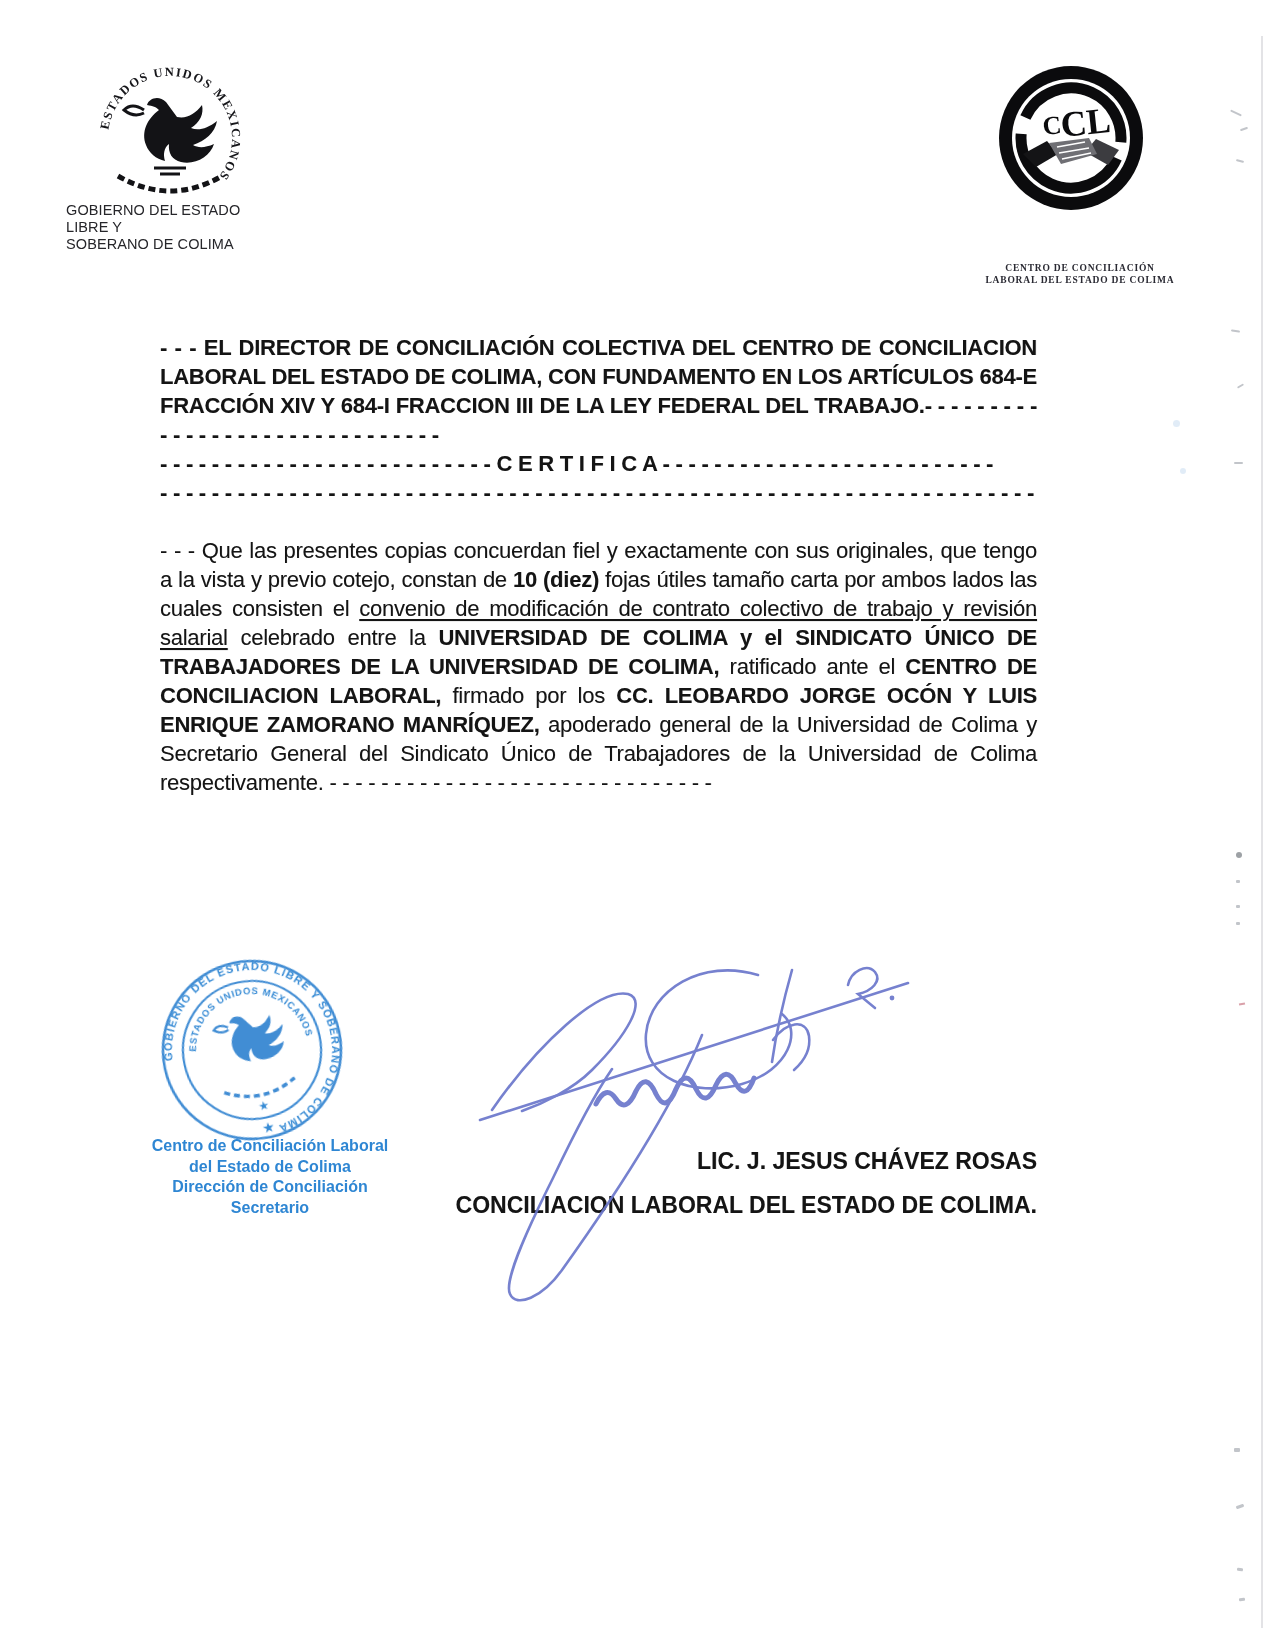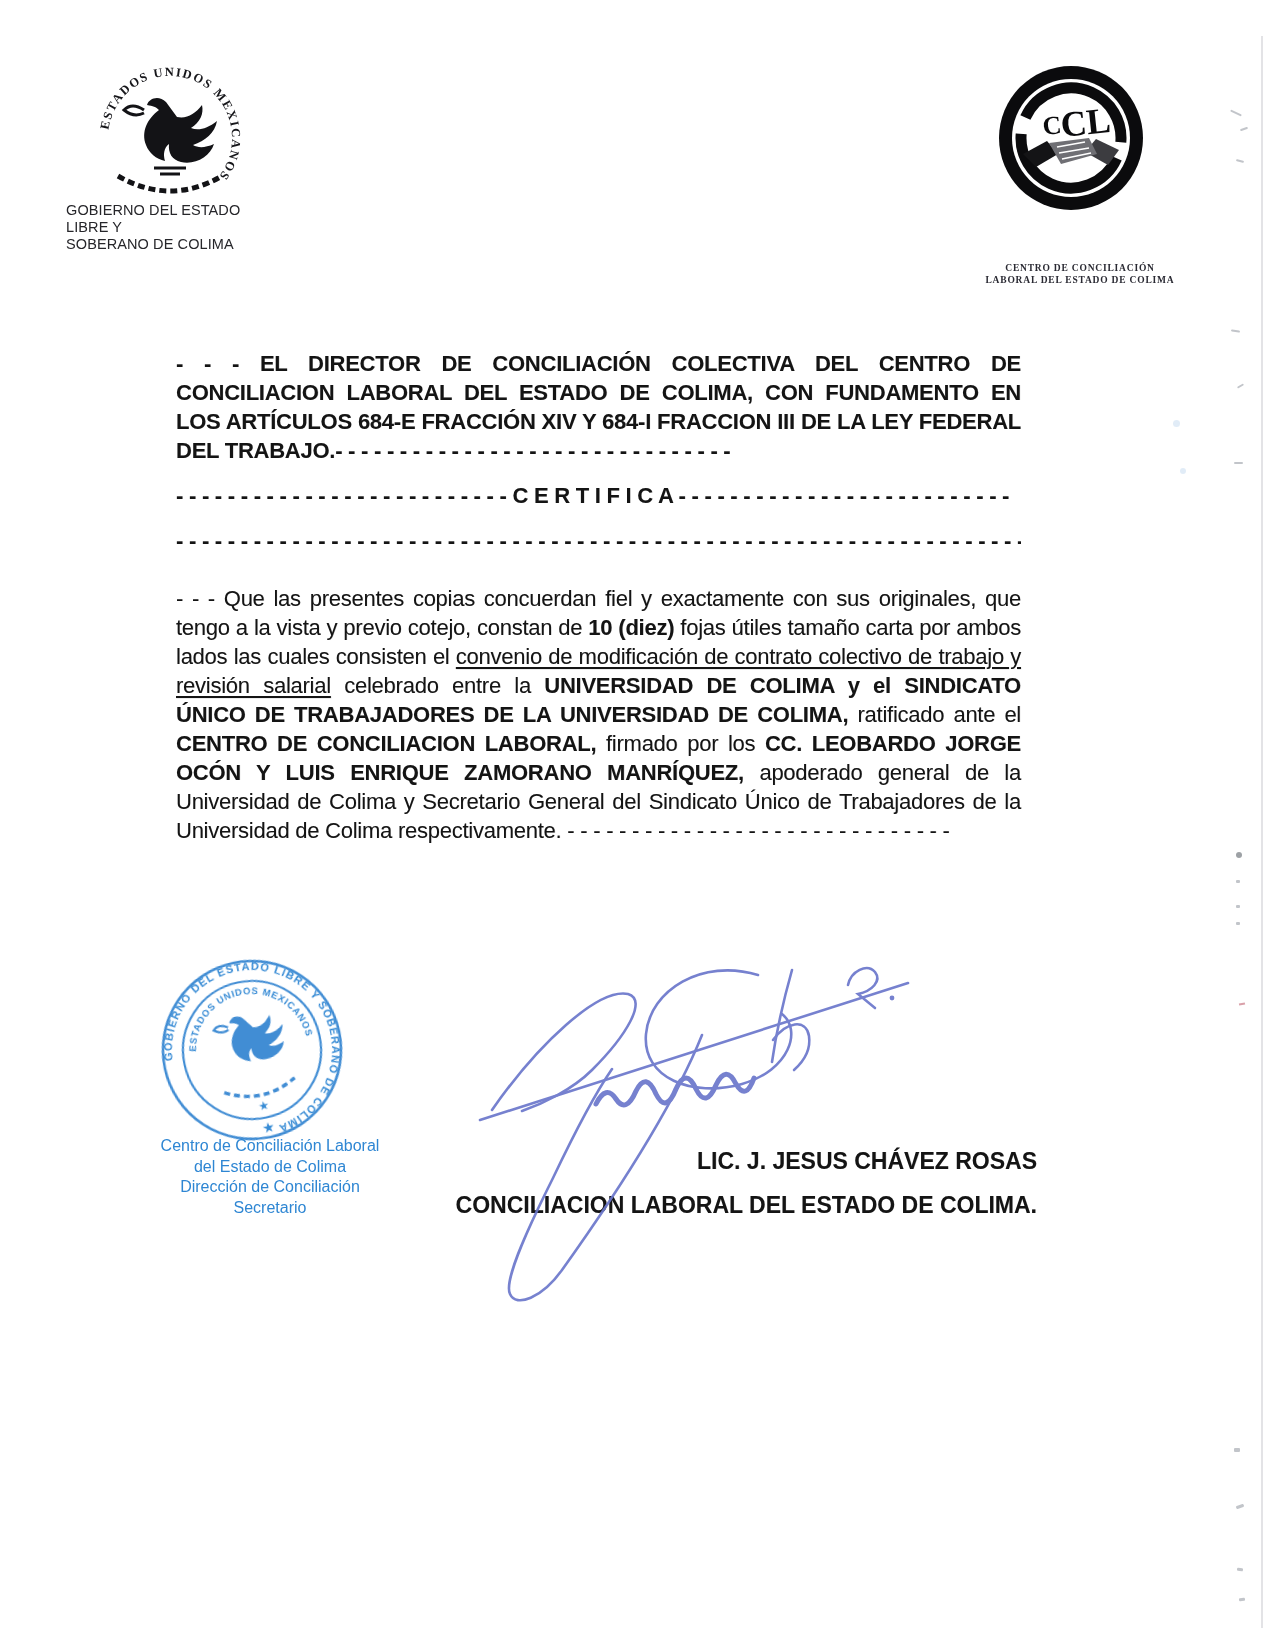--- a/index.html
+++ b/index.html
@@ -11,32 +11,32 @@
   .seal-left-caption{position:absolute;left:66px;top:202px;width:208px;text-align:left;
         font-size:14.5px;line-height:17px;color:#26262a;letter-spacing:0.1px;}
   .ccl-logo{position:absolute;left:995px;top:62px;width:152px;height:152px;}
   .ccl-caption{position:absolute;left:982px;top:219px;width:196px;text-align:center;
         font-family:"Liberation Serif",serif;font-weight:bold;font-size:9.5px;line-height:11.5px;
         letter-spacing:0.8px;color:#2a2a33;margin-top:44px;}
 
   
   .doc-text{position:absolute;left:160px;top:333px;width:877px;
         text-shadow:0.3px 0.3px 0 rgba(30,30,30,.28);}
-  .para{margin:16px;font-size:22px;line-height:29px;text-align:justify;letter-spacing:-0.25px;}
+  .para{margin:0;font-size:22px;line-height:29px;text-align:justify;letter-spacing:-0.25px;}
   .para.nowrap{white-space:nowrap;overflow:hidden;text-align:left;}
   .para.gap-top{margin-top:29px;}
   .seg-n{font-weight:normal;}
   .seg-b{font-weight:bold;}
   .seg-u{text-decoration:underline;text-decoration-thickness:1.6px;text-underline-offset:3px;}
 
   
   .stamp{position:absolute;left:150px;top:948px;width:204px;height:204px;
         transform:rotate(-12deg);filter:blur(0.35px);opacity:.95;}
   .stamp-caption{position:absolute;left:130px;top:1136px;width:280px;text-align:center;
-        color:#2e86d3;font-weight:normal;font-size:16px;line-height:20.5px;
+        color:#2e86d3;font-weight:bold;font-size:16px;line-height:20.5px;
         filter:blur(0.35px);}
   .stamp-caption div{white-space:nowrap;}
 
   
   .signatory{position:absolute;left:161px;top:1149px;width:876px;text-align:right;
         font-weight:bold;font-size:23px;color:#141414;
         text-shadow:0.3px 0.3px 0 rgba(30,30,30,.28);}
   .signatory .name{line-height:24px;margin-bottom:14px;}
   .signatory .title{line-height:36px;}
   .signature-ink{position:absolute;left:420px;top:938px;width:520px;height:380px;

